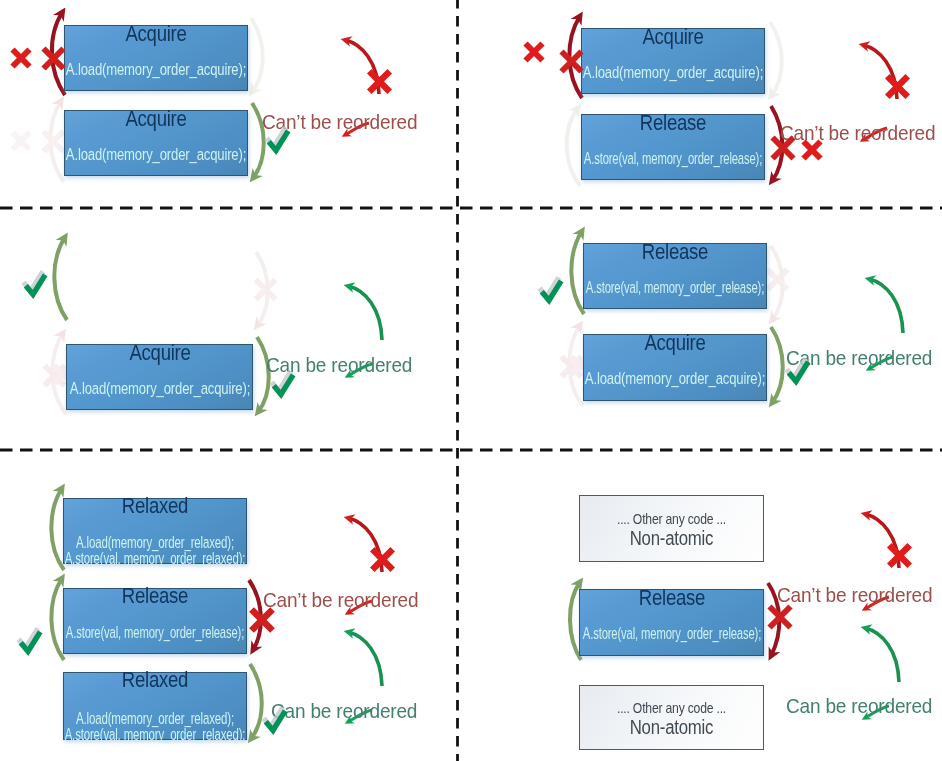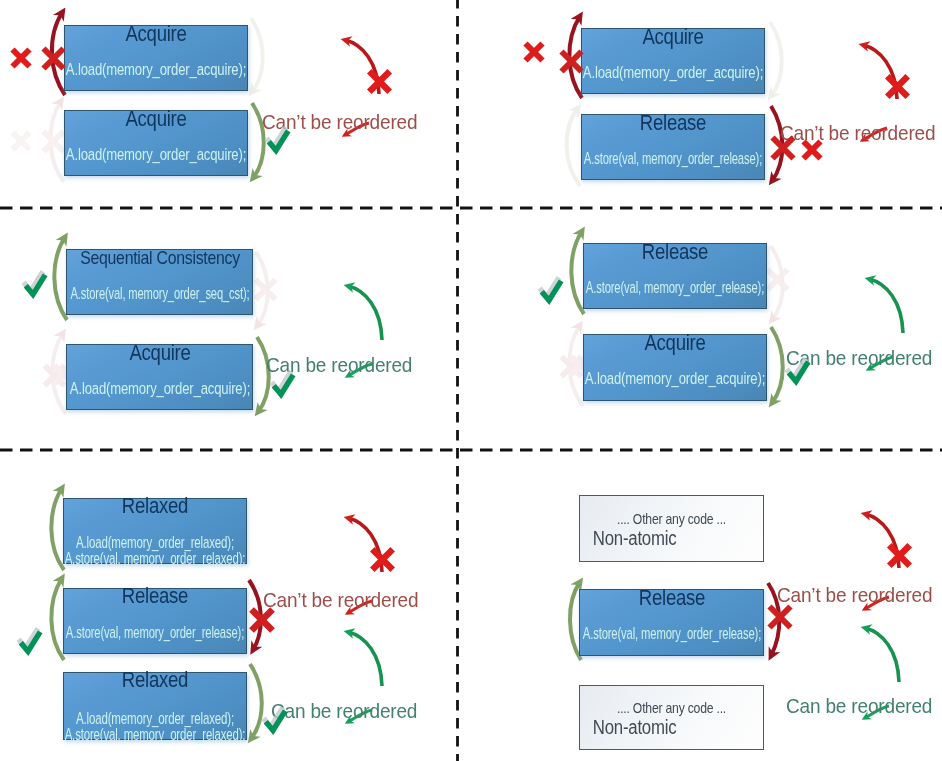--- a/index.html
+++ b/index.html
@@ -18,21 +18,21 @@
               transform:translateX(-50%);}
   .abox .code span{display:block;transform:scaleX(0.805);transform-origin:center center;}
   .abox .code.w-store span{transform:scaleX(0.691);}
   .abox .code.w-seqcst span{transform:scaleX(0.686);}
   .abox .code.w-rlx1 span{transform:scaleX(0.706);}
   .abox .code.w-rlx2 span{transform:scaleX(0.700);}
   .nbox{position:absolute;box-sizing:border-box;border:1px solid #4b5a66;
         background:linear-gradient(118deg,#e7ebf0 0%,#f2f5f8 40%,#fafbfc 72%,#fefefe 100%);}
   .nbox .l1{position:absolute;left:0;right:0;text-align:center;color:#404a52;font-size:14.2px;line-height:15px;letter-spacing:-0.25px;}
   .nbox .l1 span{display:block;transform:scaleX(0.86);transform-origin:center center;}
-  .nbox .l2{position:absolute;left:0;right:0;text-align:left;color:#404a52;font-size:19.5px;line-height:21px;letter-spacing:-0.25px;}
+  .nbox .l2{position:absolute;left:0;right:0;text-align:center;color:#404a52;font-size:19.5px;line-height:21px;letter-spacing:-0.25px;}
   .nbox .l2 span{display:block;transform:scaleX(0.86);transform-origin:center center;}
   .lbl{position:absolute;white-space:nowrap;font-size:20.8px;line-height:21px;letter-spacing:-0.2px;margin-top:12px;}
   .lbl span{display:block;transform:scaleX(0.915);transform-origin:left center;}
   .lbl.red{color:#9c4f4a;}
   .lbl.green{color:#43806e;}
 </style>
 </head>
 <body>
 
 <div class="page">
@@ -174,26 +174,20 @@
   <div class="abox" style="left:581px;top:114px;width:184px;height:66px;">
     <div class="ttl" style="top:-3px;">
         <span>Release</span>
       </div>
     <div class="code w-store" style="top:36px;"><span>A.store(val, memory_order_release);</span></div>
   </div>
   <div class="lbl red" style="left:780px;top:110px;">
       <span>Can’t be reordered</span>
     </div>
 
-  <div class="abox" style="left:66px;top:249px;width:187px;height:66px;">
-    <div class="ttl" style="top:-3px;font-size:18.4px;">
-        <span>Sequential Consistency</span>
-      </div>
-    <div class="code w-seqcst" style="top:36px;"><span>A.store(val, memory_order_seq_cst);</span></div>
-  </div>
   <div class="abox" style="left:66px;top:344px;width:187px;height:66px;">
     <div class="ttl" style="top:-3px;">
         <span>Acquire</span>
       </div>
     <div class="code" style="top:36px;"><span>A.load(memory_order_acquire);</span></div>
   </div>
   <div class="lbl green" style="left:266px;top:342px;">
       <span>Can be reordered</span>
     </div>
 

